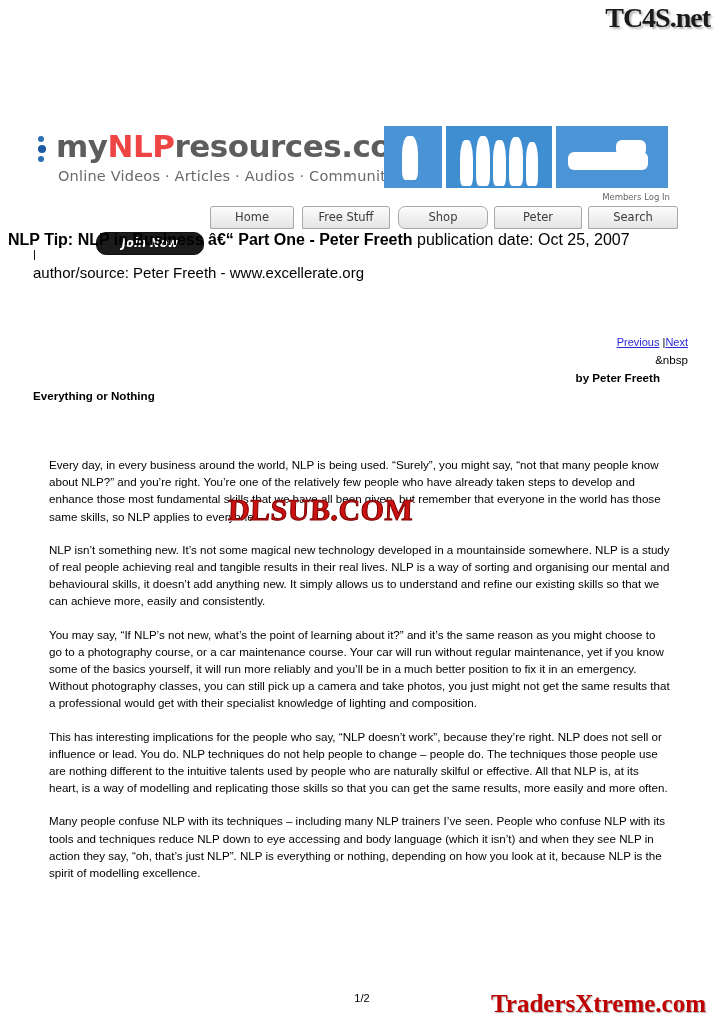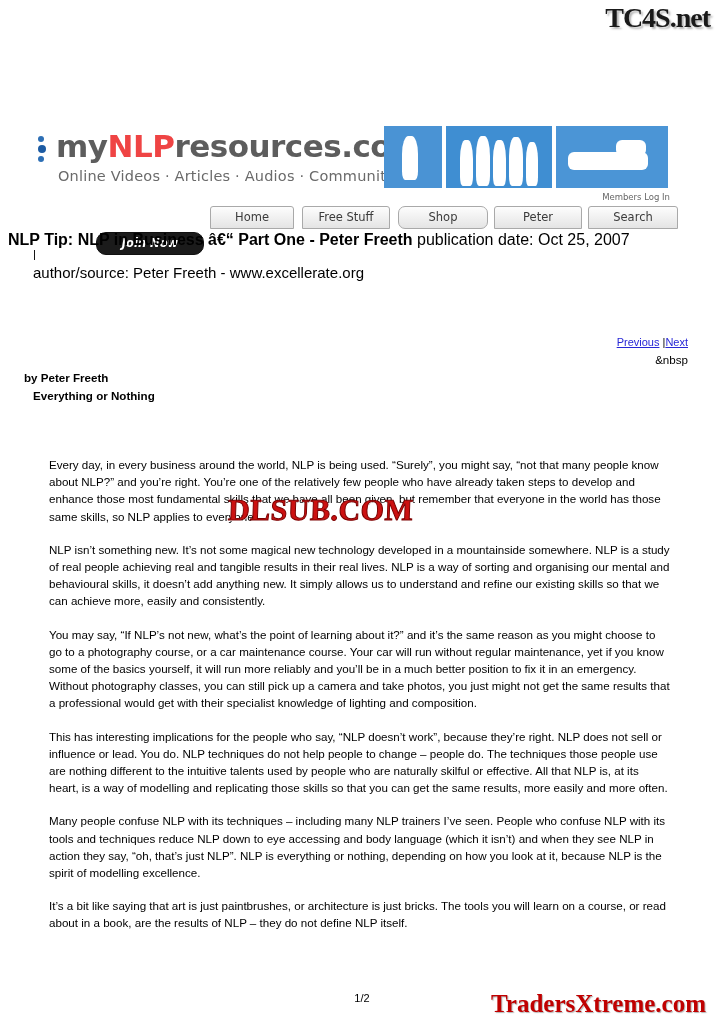--- a/index.html
+++ b/index.html
@@ -186,24 +186,23 @@
     top: 353px;
     right: 36px;
     font-size: 11.6px;
   }
 
   .byline {
     position: absolute;
     top: 371px;
     left: 0;
     width: 660px;
-    text-align: left;
-    font-size: 11.6px;
-    font-weight: bold;
-    margin-left: 24px;
+    text-align: right;
+    font-size: 11.6px;
+    font-weight: bold;
   }
   .subhead {
     position: absolute;
     top: 389px;
     left: 33px;
     font-size: 11.6px;
     font-weight: bold;
   }
 
   .body-text {
@@ -318,19 +317,18 @@
 
 <div class="byline">by Peter Freeth</div>
 <div class="subhead">Everything or Nothing</div>
 
 <div class="body-text">
   <p>Every day, in every business around the world, NLP is being used. “Surely”, you might say, “not that many people know about NLP?” and you’re right. You’re one of the relatively few people who have already taken steps to develop and enhance those most fundamental skills that we have all been given, but remember that everyone in the world has those same skills, so NLP applies to everyone.</p>
   <p>NLP isn’t something new. It’s not some magical new technology developed in a mountainside somewhere. NLP is a study of real people achieving real and tangible results in their real lives. NLP is a way of sorting and organising our mental and behavioural skills, it doesn’t add anything new. It simply allows us to understand and refine our existing skills so that we can achieve more, easily and consistently.</p>
   <p>You may say, “If NLP’s not new, what’s the point of learning about it?” and it’s the same reason as you might choose to go to a photography course, or a car maintenance course. Your car will run without regular maintenance, yet if you know some of the basics yourself, it will run more reliably and you’ll be in a much better position to fix it in an emergency. Without photography classes, you can still pick up a camera and take photos, you just might not get the same results that a professional would get with their specialist knowledge of lighting and composition.</p>
   <p>This has interesting implications for the people who say, “NLP doesn’t work”, because they’re right. NLP does not sell or influence or lead. You do. NLP techniques do not help people to change – people do. The techniques those people use are nothing different to the intuitive talents used by people who are naturally skilful or effective. All that NLP is, at its heart, is a way of modelling and replicating those skills so that you can get the same results, more easily and more often.</p>
   <p>Many people confuse NLP with its techniques – including many NLP trainers I’ve seen. People who confuse NLP with its tools and techniques reduce NLP down to eye accessing and body language (which it isn’t) and when they see NLP in action they say, “oh, that’s just NLP”. NLP is everything or nothing, depending on how you look at it, because NLP is the spirit of modelling excellence.</p>
-  <p>It’s a bit like saying that art is just paintbrushes, or architecture is just bricks. The tools you will learn on a course, or read about in a book, are the results of NLP – they do not define NLP itself.</p>
 </div>
 
 <div class="dlsub">DLSUB.COM</div>
 
 <div class="page-num">1/2</div>
 <div class="txtreme">TradersXtreme.com</div>
 
 </body></html>

